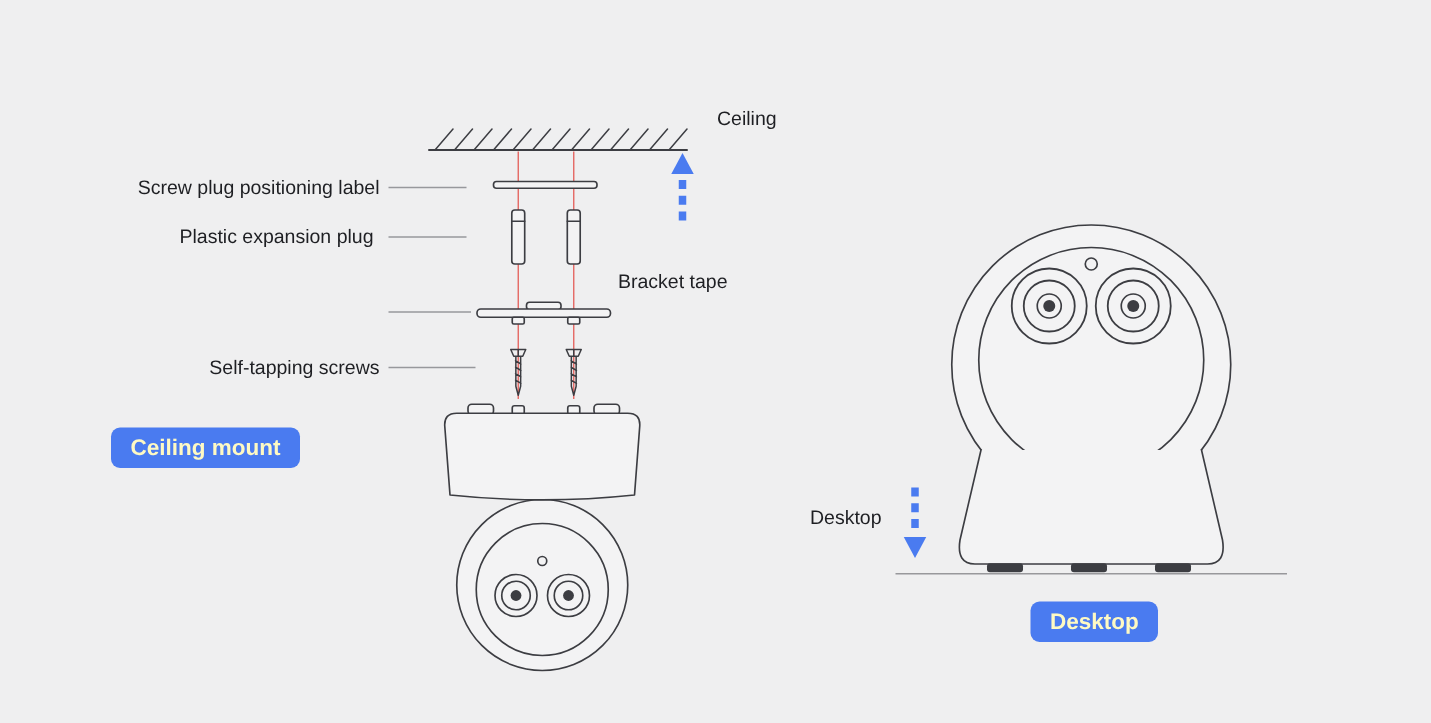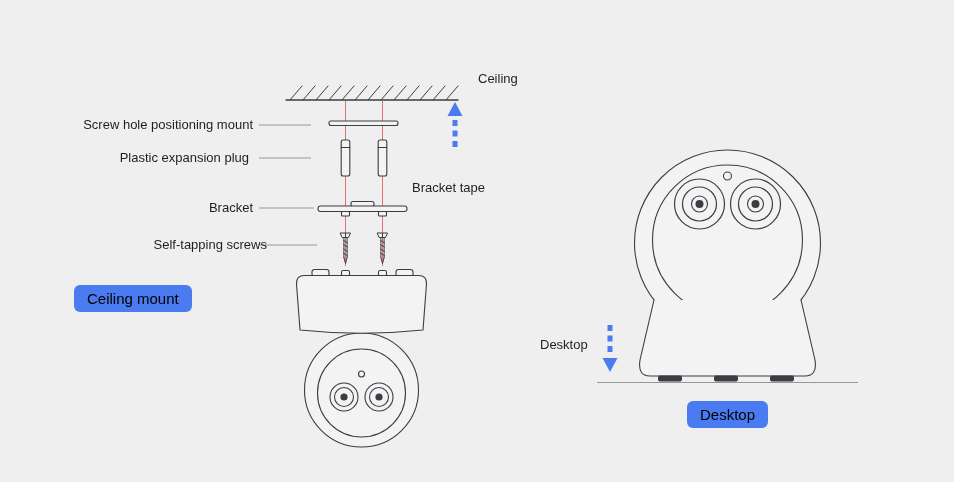--- a/index.html
+++ b/index.html
@@ -6,22 +6,22 @@
   :root{
     --bg:#efeff0; --bg2:#f3f3f4; --line:#3c3d42; --accent:#4a7bf0;
     --red:#e2524d; --leader:#97989c; --ground:#98989b; --text:#1e1f23;
   }
   html,body{ width:954px; height:482px; }
   body{ background:var(--bg); font-family:"Liberation Sans", sans-serif; position:relative; overflow:hidden; }
   .canvas{ position:absolute; left:0; top:0; width:892px; height:482px; }
   .art{ position:absolute; left:0; top:0; }
   .lbl{ position:absolute; font-size:13px; line-height:16px; color:var(--text); white-space:nowrap; }
   .lbl.right{ width:210px; text-align:right; }
-  .badge{ position:absolute; background:var(--accent); color:#000000; font-size:15px; line-height:15px;
-          padding:6px 13px; border-radius:6px; white-space:nowrap; }
+  .badge{ position:absolute; background:var(--accent); color:#fef9c3; font-size:15px; line-height:15px;
+          padding:6px 13px; border-radius:6px; white-space:nowrap;font-weight:bold; }
   .ln{ fill:none; stroke:var(--line); stroke-width:1.1; stroke-linecap:round; stroke-linejoin:round; }
   .shape{ fill:var(--bg2); stroke:var(--line); stroke-width:1.1; stroke-linejoin:round; }
   .fillonly{ fill:var(--bg2); stroke:none; }
   .dark-fill{ fill:var(--line); stroke:none; }
   .redline{ fill:none; stroke:var(--red); stroke-width:0.9; opacity:0.9; }
   .leader{ fill:none; stroke:var(--leader); stroke-width:1; }
   .accent-fill{ fill:var(--accent); stroke:none; }
   .accent-dash{ stroke:var(--accent); stroke-width:5; stroke-dasharray:6 4.5; fill:none; }
   .ground{ fill:none; stroke:var(--ground); stroke-width:1; }
 </style>
@@ -140,27 +140,26 @@
       <rect class="dark-fill" x="658" y="375.5" width="24" height="6" rx="2"></rect>
       <rect class="dark-fill" x="714" y="375.5" width="24" height="6" rx="2"></rect>
       <rect class="dark-fill" x="770" y="375.5" width="24" height="6" rx="2"></rect>
     </g>
 
     <path class="ground" d="M597,382.5 H858"></path>
   </svg>
 
   <div class="lbl" style="left:478px; top:71px;">Ceiling</div>
 
-  <div class="lbl right" style="left:43px; top:117px;">Screw hole positioning mount</div>
+  <div class="lbl right" style="left:43px; top:117px;">Screw plug positioning label</div>
 
   <div class="lbl right" style="left:39px; top:150px;">Plastic expansion plug</div>
 
-  <div class="lbl right" style="left:43px; top:200px;">Bracket</div>
 
-  <div class="lbl right" style="left:57px; top:237px;">Self-tapping screws</div>
+  <div class="lbl right" style="left:43px; top:237px;">Self-tapping screws</div>
 
   <div class="lbl" style="left:412px; top:180px;">Bracket tape</div>
 
   <div class="lbl" style="left:540px; top:337px;">Desktop</div>
 
   <div class="badge" style="left:74px; top:285px;">Ceiling mount</div>
 
   <div class="badge" style="left:687px; top:401px;">Desktop</div>
 
 </div>

